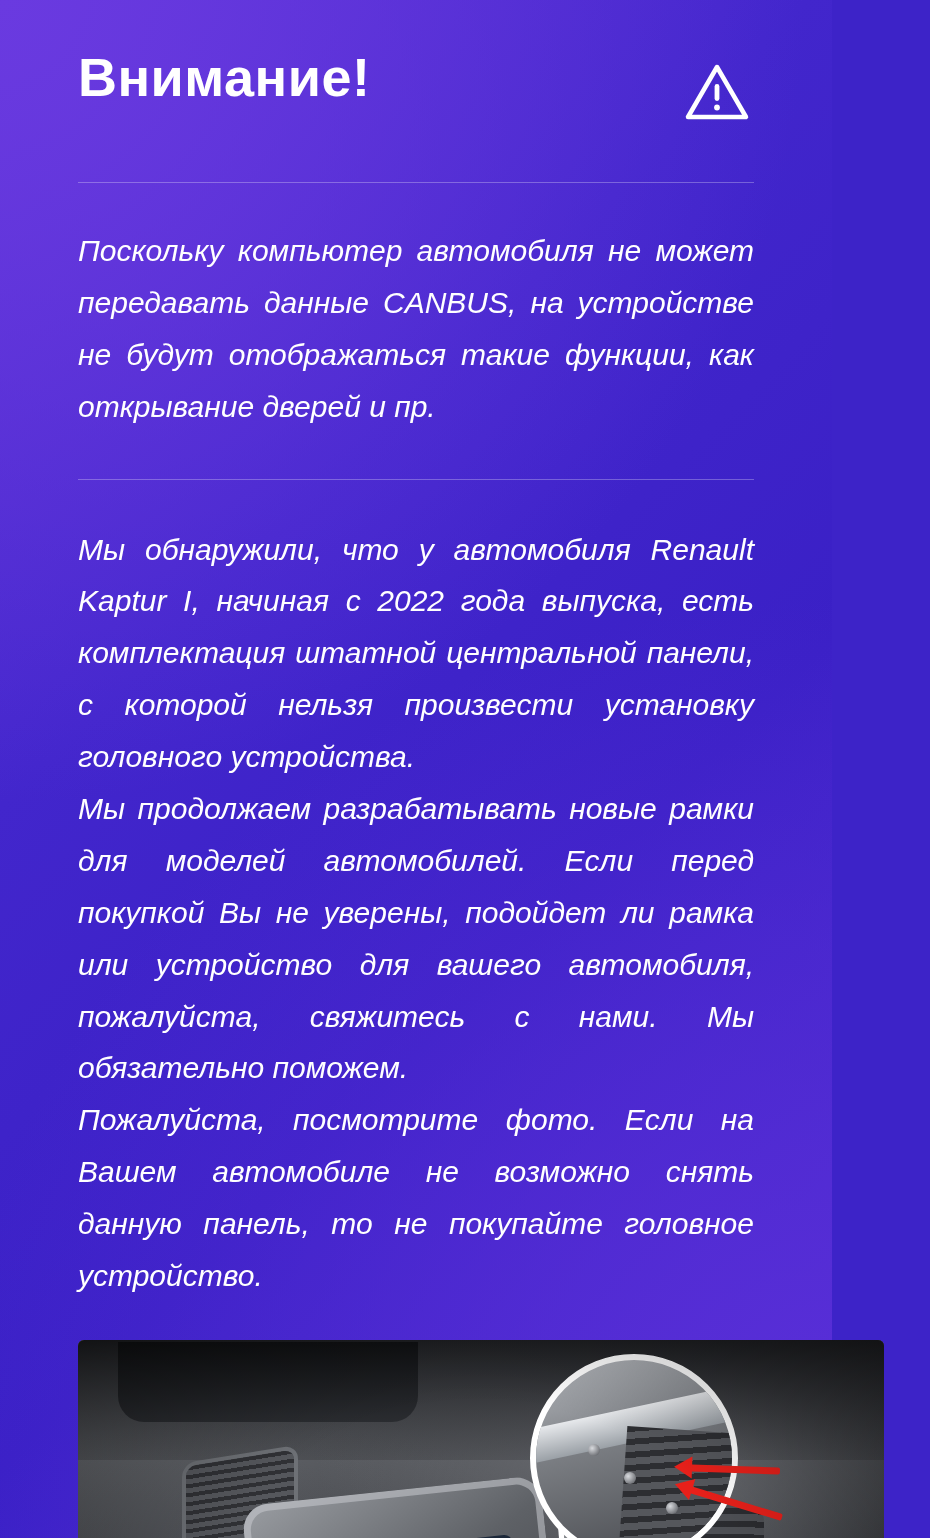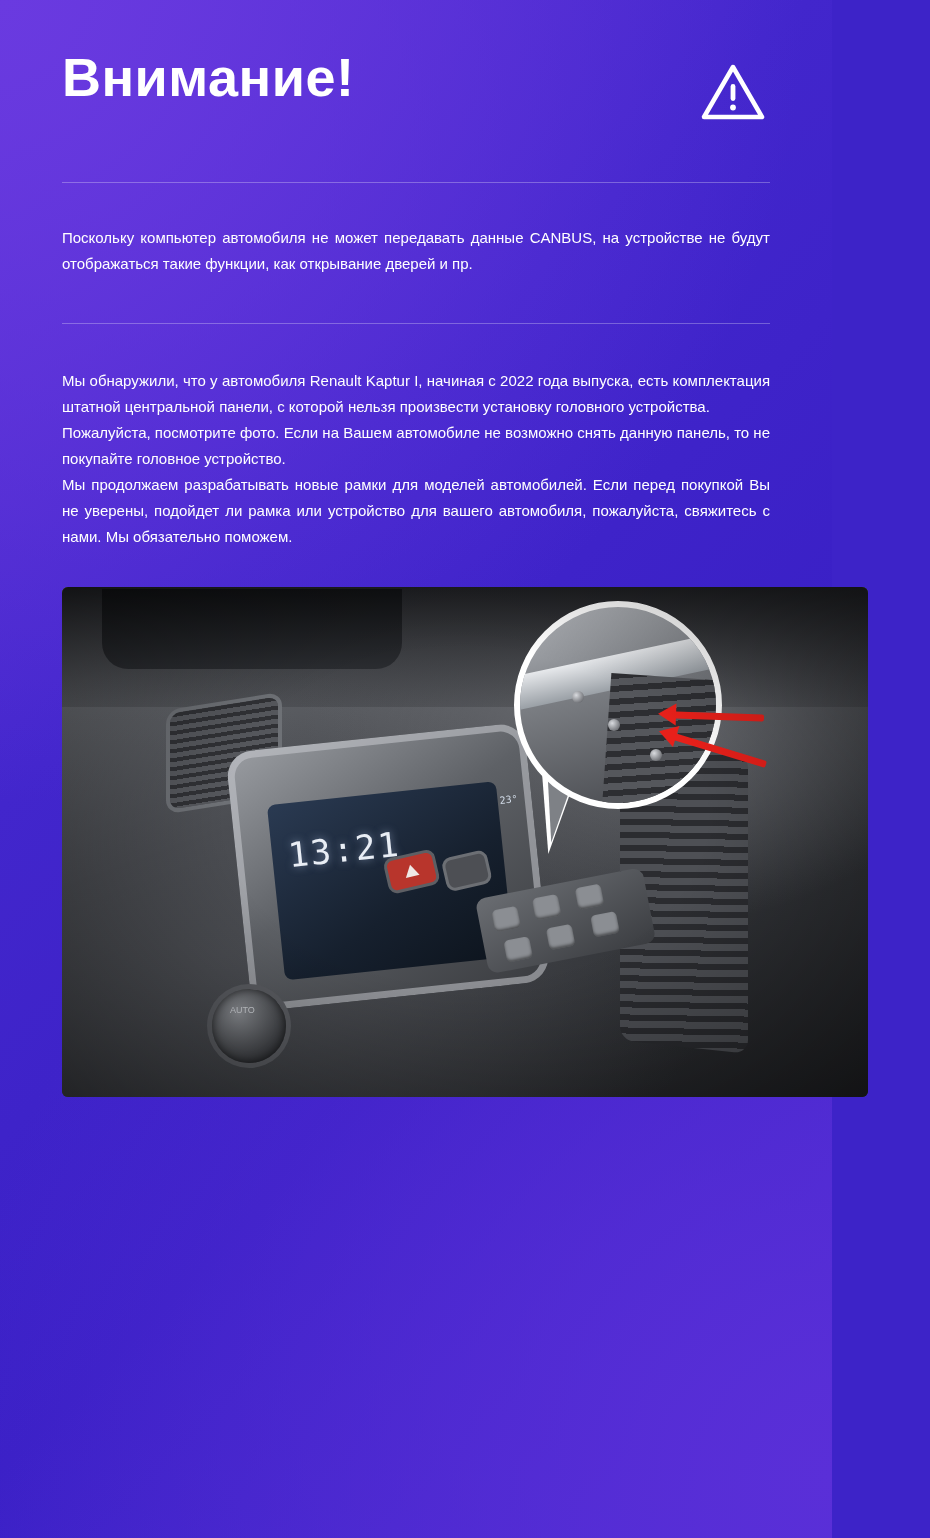--- a/index.html
+++ b/index.html
@@ -15,21 +15,21 @@
   }
   .page {
     position: relative;
     width: 832px;
     height: 1538px;
     background:
       radial-gradient(circle at 0% 0%, #6a3ae0 0%, rgba(106,58,224,0) 46%),
       radial-gradient(circle at 100% 96%, #5a2fd8 0%, rgba(90,47,216,0) 52%),
       linear-gradient(135deg, #5a31d6 0%, #4226cc 34%, #3a20c6 62%, #4a2ad0 100%);
     box-sizing: border-box;
-    padding: 0 62px;
+    padding: 0 78px;
     color: #ffffff;
   }
   .header {
     display: flex;
     align-items: flex-start;
     justify-content: space-between;
     padding-top: 48px;
   }
   .title {
     font-size: 54px;
@@ -48,25 +48,26 @@
     width: 100%;
     background: rgba(255,255,255,0.28);
   }
   .divider.d1 { margin-top: 56px; }
   .divider.d2 { margin-top: 46px; }
 
   .para-block {
     padding-top: 42px;
   }
   .para {
-    font-size: 15px;
+    font-size: 30px;
     line-height: 1.73;
     margin: 0;
     color: #ffffff;
     font-weight: 500;
+    font-style: italic;
   }
   .para.justified {
     text-align: justify;
     text-align-last: left;
   }
   .para + .para {
     margin-top: 0px;
   }
   .block-two {
     padding-top: 44px;
@@ -283,22 +284,22 @@
   <div class="divider d1"></div>
 
   <div class="para-block">
     <p class="para justified">Поскольку компьютер автомобиля не может передавать данные CANBUS, на устройстве не будут отображаться такие функции, как открывание дверей и пр.</p>
   </div>
 
   <div class="divider d2"></div>
 
   <div class="block-two">
     <p class="para justified">Мы обнаружили, что у автомобиля Renault Kaptur I, начиная с 2022 года выпуска, есть комплектация штатной центральной панели, с которой нельзя произвести установку головного устройства.</p>
+    <p class="para justified">Мы продолжаем разрабатывать новые рамки для моделей автомобилей. Если перед покупкой Вы не уверены, подойдет ли рамка или устройство для вашего автомобиля, пожалуйста, свяжитесь с нами. Мы обязательно поможем.</p>
     <p class="para justified">Пожалуйста, посмотрите  фото. Если на Вашем  автомобиле не возможно снять данную панель, то не покупайте головное устройство.</p>
-    <p class="para justified">Мы продолжаем разрабатывать новые рамки для моделей автомобилей. Если перед покупкой Вы не уверены, подойдет ли рамка или устройство для вашего автомобиля, пожалуйста, свяжитесь с нами. Мы обязательно поможем.</p>
   </div>
 
   <div class="photo-wrap">
     <div class="ph"></div>
     <div class="ph-top-shade"></div>
     <div class="windshield"></div>
     <div class="vent-left"></div>
     <div class="vent-right"></div>
 
     <div class="head-unit">

